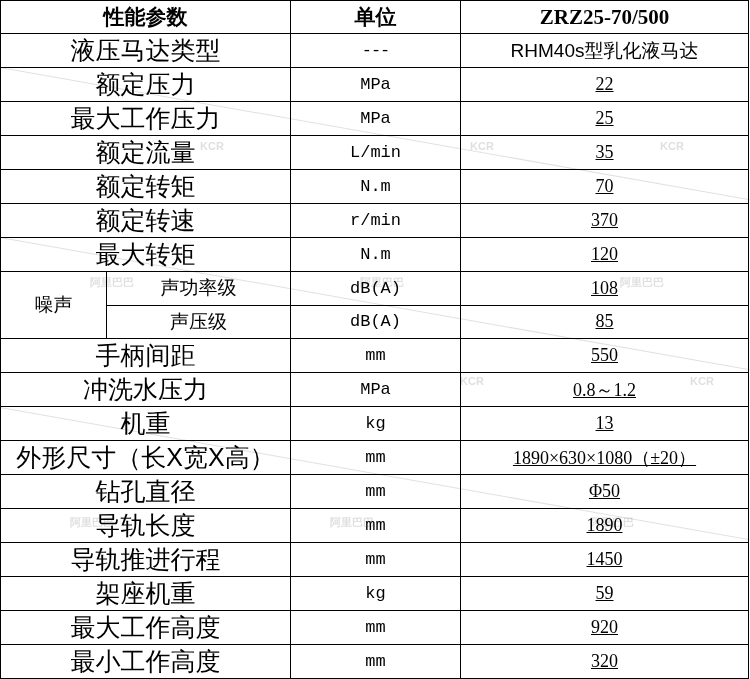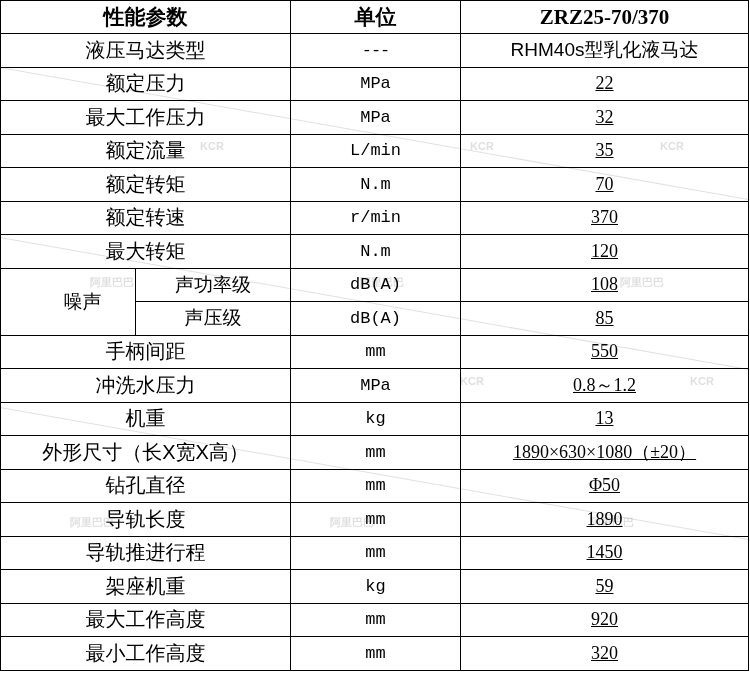--- a/index.html
+++ b/index.html
@@ -35,21 +35,21 @@
 
   tr.header-row td {
     font-size: 21px;
     font-weight: bold;
     height: 32px;
   }
   tr.data-row td {
     height: 32.5px;
   }
   .cell-param {
-    font-size: 20px;
+    font-size: 25px;
     margin-left: 30px;
   }
   .cell-unit {
     font-size: 17px;
     font-family: "Liberation Mono", monospace;
   }
   .cell-value {
     font-size: 18px;
     font-family: "Liberation Serif", serif;
     text-decoration: underline;
@@ -129,39 +129,39 @@
 <table id="spec-table">
   <colgroup>
     <col class="col-param">
     <col class="col-unit">
     <col class="col-value">
   </colgroup>
   <tbody>
     <tr class="header-row">
       <td class="header-param">性能参数</td>
       <td class="header-unit">单位</td>
-      <td class="header-value">ZRZ25-70/370</td>
+      <td class="header-value">ZRZ25-70/500</td>
     </tr>
 
     <tr class="data-row">
       <td class="cell-param">液压马达类型</td>
       <td class="cell-unit dash">---</td>
       <td class="cell-value-cn">RHM40s型乳化液马达</td>
     </tr>
 
     <tr class="data-row">
       <td class="cell-param">额定压力</td>
       <td class="cell-unit">MPa</td>
       <td class="cell-value">22</td>
     </tr>
 
     <tr class="data-row">
       <td class="cell-param">最大工作压力</td>
       <td class="cell-unit">MPa</td>
-      <td class="cell-value">32</td>
+      <td class="cell-value">25</td>
     </tr>
 
     <tr class="data-row">
       <td class="cell-param">额定流量</td>
       <td class="cell-unit">L/min</td>
       <td class="cell-value">35</td>
     </tr>
 
     <tr class="data-row">
       <td class="cell-param">额定转矩</td>
@@ -177,21 +177,21 @@
 
     <tr class="data-row">
       <td class="cell-param">最大转矩</td>
       <td class="cell-unit">N.m</td>
       <td class="cell-value">120</td>
     </tr>
 
     <tr class="data-row">
       <td rowspan="2" style="padding:0; border:1px solid #000;">
         <div style="display:flex; height:100%; align-items:stretch;">
-          <div class="noise-label" style="width:105px; display:flex; align-items:center; justify-content:center;margin-left:29px;">噪声</div>
+          <div class="noise-label" style="width:105px; display:flex; align-items:center; justify-content:center;">噪声</div>
           <div style="flex:1; display:flex; flex-direction:column; border-left:1px solid #000;">
             <div class="sub-param" style="flex:1; display:flex; align-items:center; justify-content:center; border-bottom:1px solid #000;">声功率级</div>
             <div class="sub-param" style="flex:1; display:flex; align-items:center; justify-content:center;">声压级</div>
           </div>
         </div>
       </td>
       <td class="cell-unit">dB(A)</td>
       <td class="cell-value">108</td>
     </tr>
 

